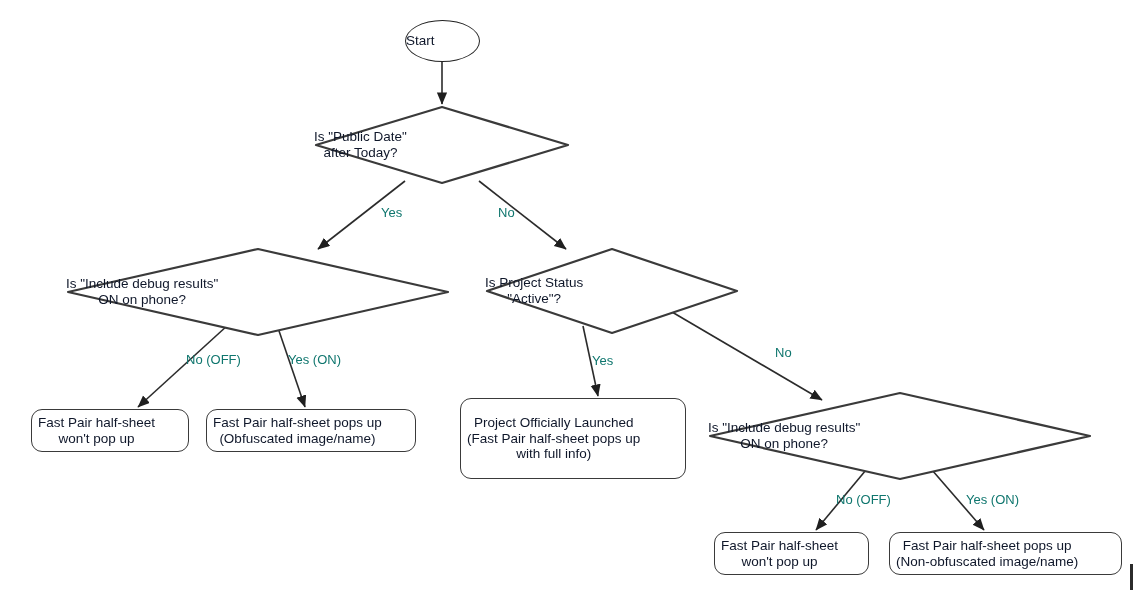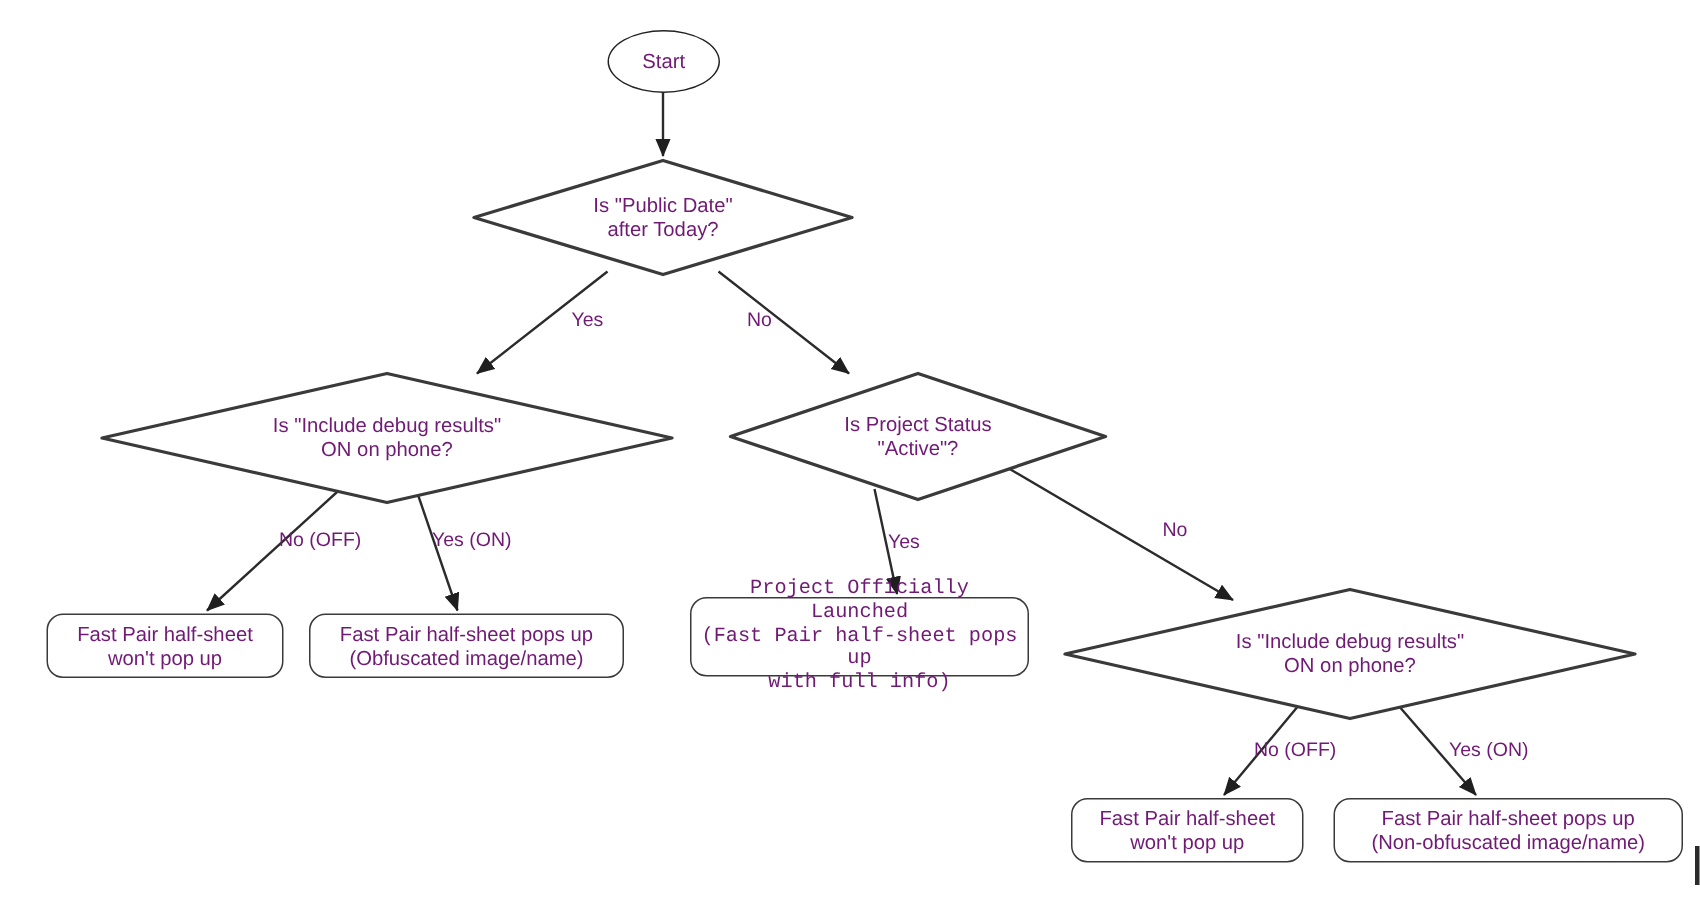--- a/index.html
+++ b/index.html
@@ -26,26 +26,26 @@
     top: 0;
     left: 0;
     width: 1133px;
     height: 598px;
     overflow: visible;
   }
   .node {
     position: absolute;
     display: flex;
     align-items: center;
-    justify-content: center;
+    justify-content: flex-start;
     text-align: center;
     box-sizing: border-box;
     line-height: 1.18;
     white-space: pre-line;
-    color: #701a75;
+    color: #0f172a;
   }
   
   .node.terminator {
     border: 1.6px solid #222222;
     border-radius: 50%;
     background: #ffffff;
     font-size: 13.5px;
   }
   
   .node.result {
@@ -70,21 +70,21 @@
     position: absolute;
     top: 0;
     left: 0;
     width: 100%;
     height: 100%;
     z-index: 1;
   }
   .edge-label {
     position: absolute;
     font-size: 13px;
-    color: #701a75;
+    color: #0f766e;
     background: transparent;
     white-space: nowrap;
   }
   .page-edge-mark {
     position: absolute;
     right: 0px;
     bottom: 8px;
     width: 3px;
     height: 26px;
     background: #2b2b2b;
@@ -160,21 +160,21 @@
   <div class="node result" style="left:31px; top:409px; width:158px; height:43px;">
     <span>Fast Pair half-sheet
 won't pop up</span>
   </div>
 
   <div class="node result" style="left:206px; top:409px; width:210px; height:43px;">
     <span>Fast Pair half-sheet pops up
 (Obfuscated image/name)</span>
   </div>
 
-  <div class="node result" style="left:460px; top:398px; width:226px; height:53px;font-family:Liberation Mono, monospace;">
+  <div class="node result" style="left:460px; top:398px; width:226px; height:81px;">
     <span>Project Officially Launched
 (Fast Pair half-sheet pops up
 with full info)</span>
   </div>
 
   <div class="node result" style="left:714px; top:532px; width:155px; height:43px;">
     <span>Fast Pair half-sheet
 won't pop up</span>
   </div>
 

